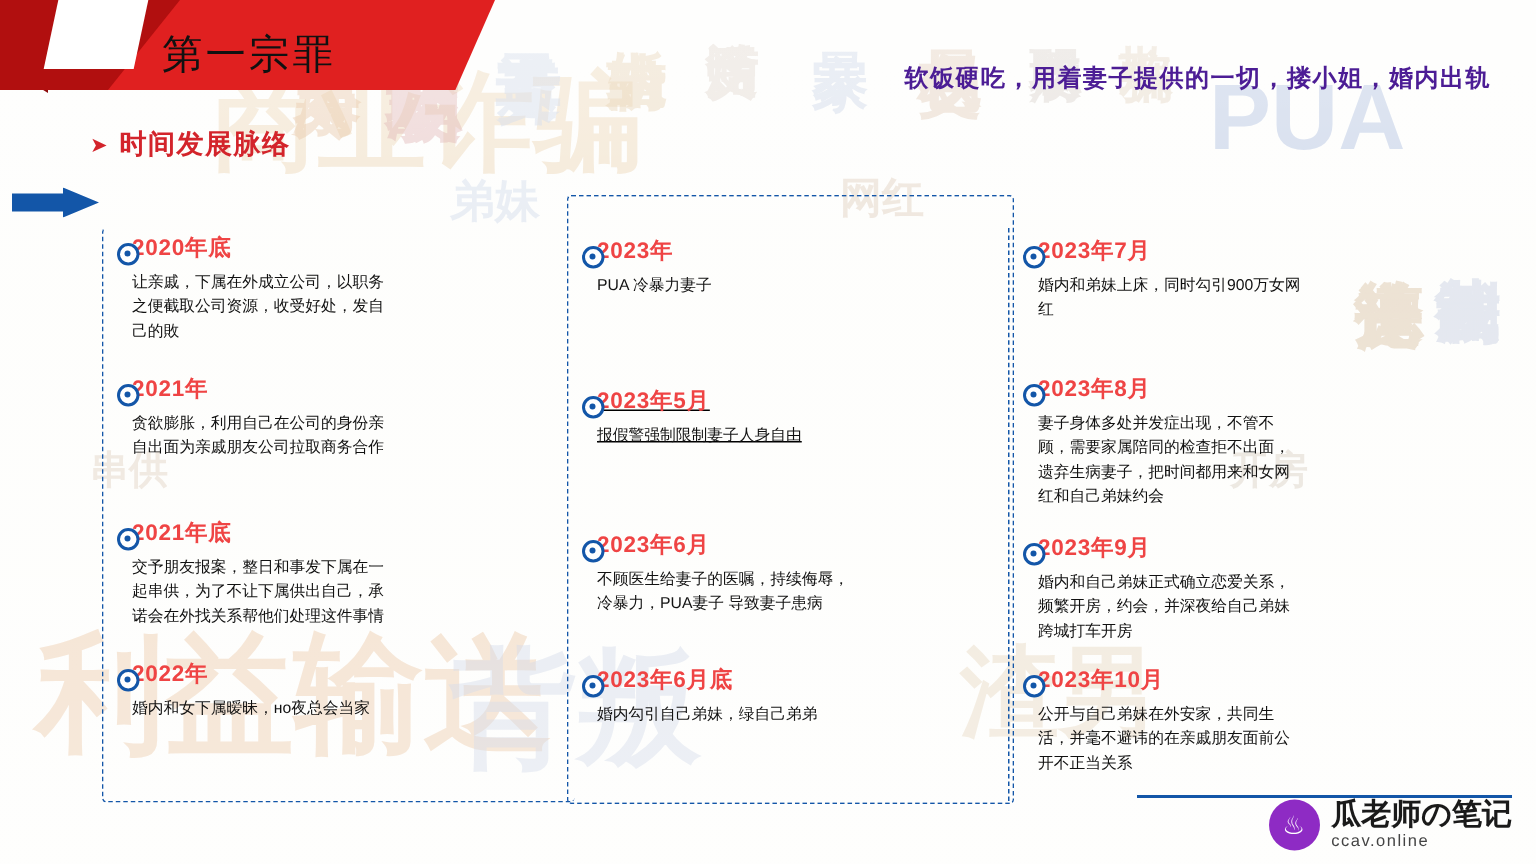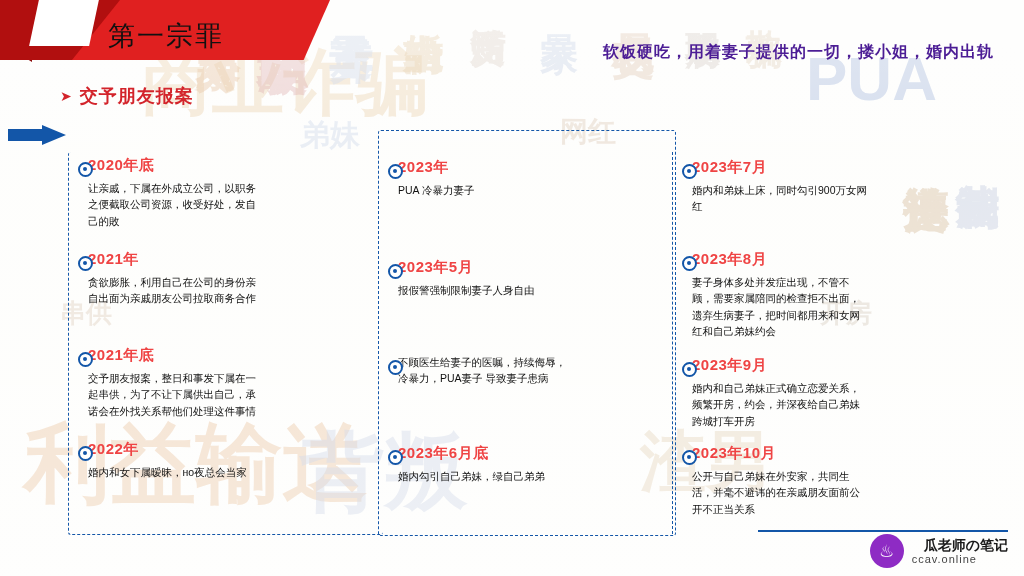--- a/index.html
+++ b/index.html
@@ -102,21 +102,21 @@
   
   .footer{
     position:absolute;right:16px;bottom:8px;display:flex;align-items:center;gap:8px;z-index:9;
   }
   .logo-badge{
     width:34px;height:34px;border-radius:50%;
     background:#8e2bc4;display:flex;align-items:center;justify-content:center;
     color:#fff;font-size:17px;
   }
   .logo-text{display:flex;flex-direction:column;line-height:1.15;}
-  .logo-text .main{font-size:14px;font-weight:bold;color:#1a1a1a;margin-left:12px;}
+  .logo-text .main{font-size:20px;font-weight:bold;color:#1a1a1a;}
   .logo-text .sub{font-size:11px;color:#444;letter-spacing:1px;}
   .blue-under{
     position:absolute;right:16px;bottom:44px;width:250px;height:2px;background:#1356a8;z-index:9;
   }
 </style>
 </head>
 <body>
 
 <div id="bg">
   <div class="bgword" style="left:140px;top:46px;font-size:72px;color:#e6c79a;opacity:.55;">商业诈骗</div>
@@ -143,21 +143,21 @@
 
 <div class="ribbon"></div>
 <div class="ribbon-dark"></div>
 <div class="ribbon-white"></div>
 <div class="ribbon-tail"></div>
 <div class="title">第一宗罪</div>
 <div class="headline">软饭硬吃，用着妻子提供的一切，搂小姐，婚内出轨</div>
 
 <div class="subhead">
   <span class="arrow">➤</span>
-  <span class="txt">交予朋友报案</span>
+  <span class="txt">时间发展脉络</span>
 </div>
 
 <svg class="leftarrow" viewBox="0 0 58 20">
   <polygon points="0,4 34,4 34,0 58,10 34,20 34,16 0,16" fill="#1356a8"></polygon>
 </svg>
 
 <div class="frame f1"></div>
 <div class="frame f2"></div>
 <div class="vline v3"></div>
 
@@ -183,27 +183,28 @@
     <div class="desc">婚内和女下属暧昧，но夜总会当家</div>
   </div>
 </div>
 
 <div class="col2">
   <div class="item" style="top:158px;">
     <span class="dot"></span>
     <div class="date">2023年</div>
     <div class="desc">PUA 冷暴力妻子</div>
   </div>
-  <div class="item" style="top:258px;">
+  <div class="item" style="top:258px;text-decoration:underline;">
     <span class="dot"></span>
     <div class="date">2023年5月</div>
     <div class="desc">报假警强制限制妻子人身自由</div>
   </div>
   <div class="item" style="top:354px;">
     <span class="dot"></span>
+    <div class="date">2023年6月</div>
     <div class="desc">不顾医生给妻子的医嘱，持续侮辱，冷暴力，PUA妻子 导致妻子患病</div>
   </div>
   <div class="item" style="top:444px;">
     <span class="dot"></span>
     <div class="date">2023年6月底</div>
     <div class="desc">婚内勾引自己弟妹，绿自己弟弟</div>
   </div>
 </div>
 
 <div class="col3">

